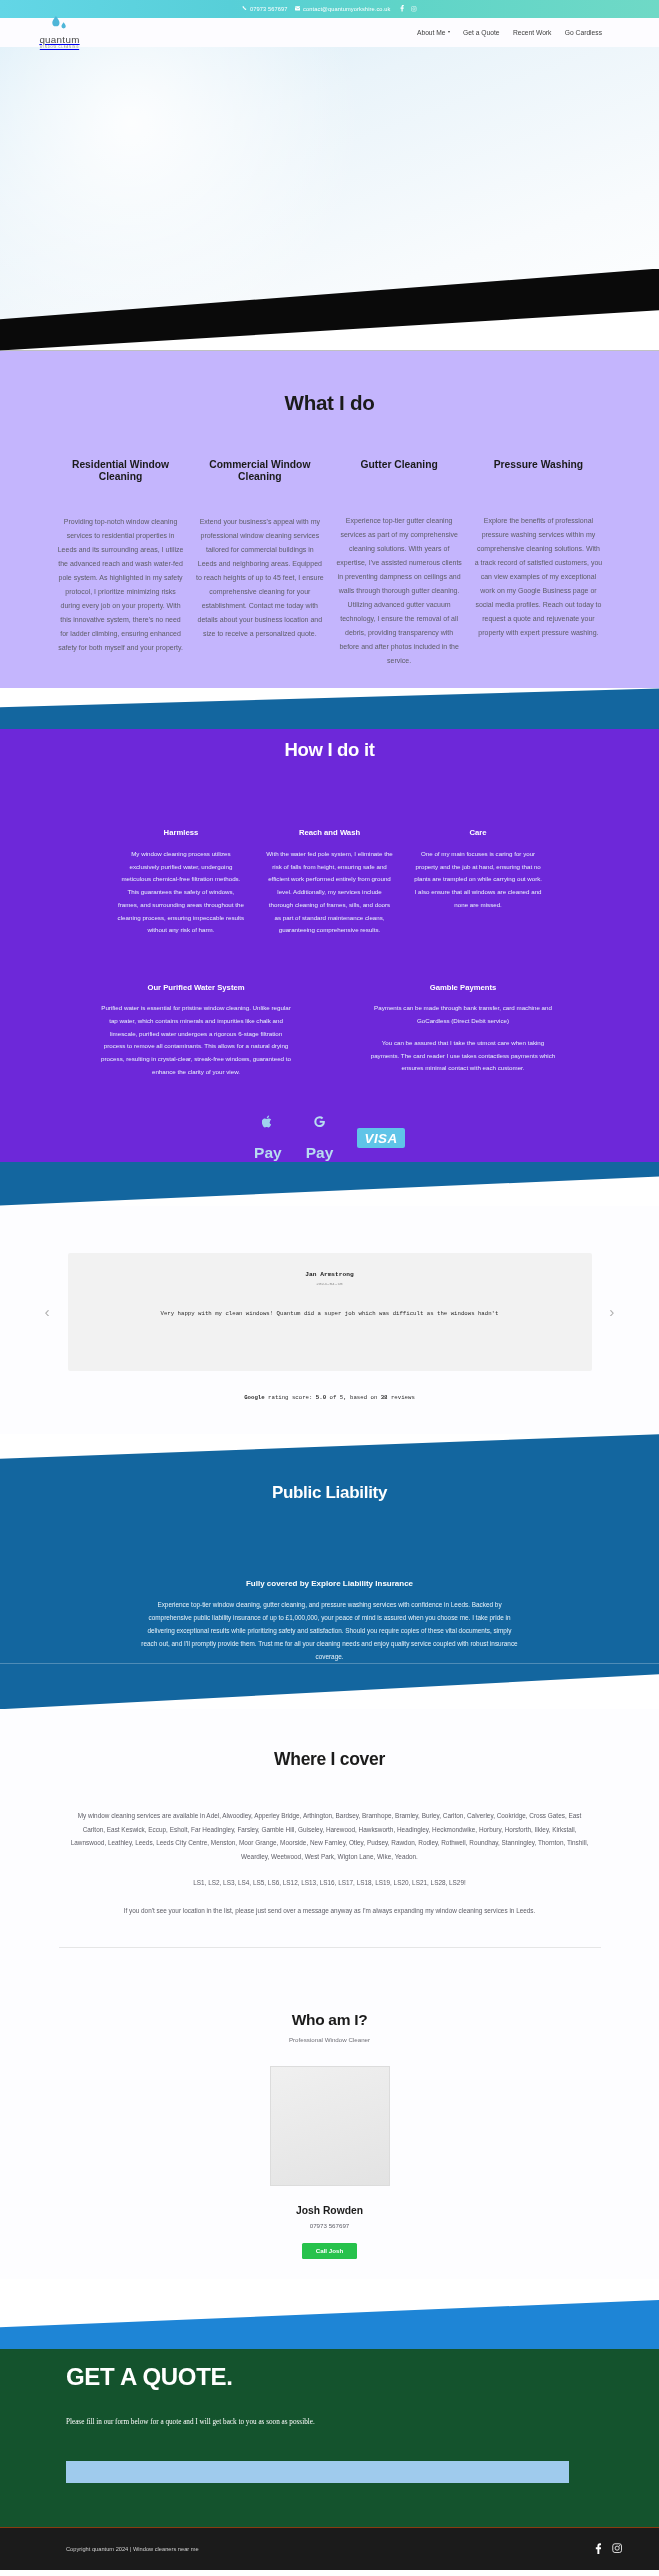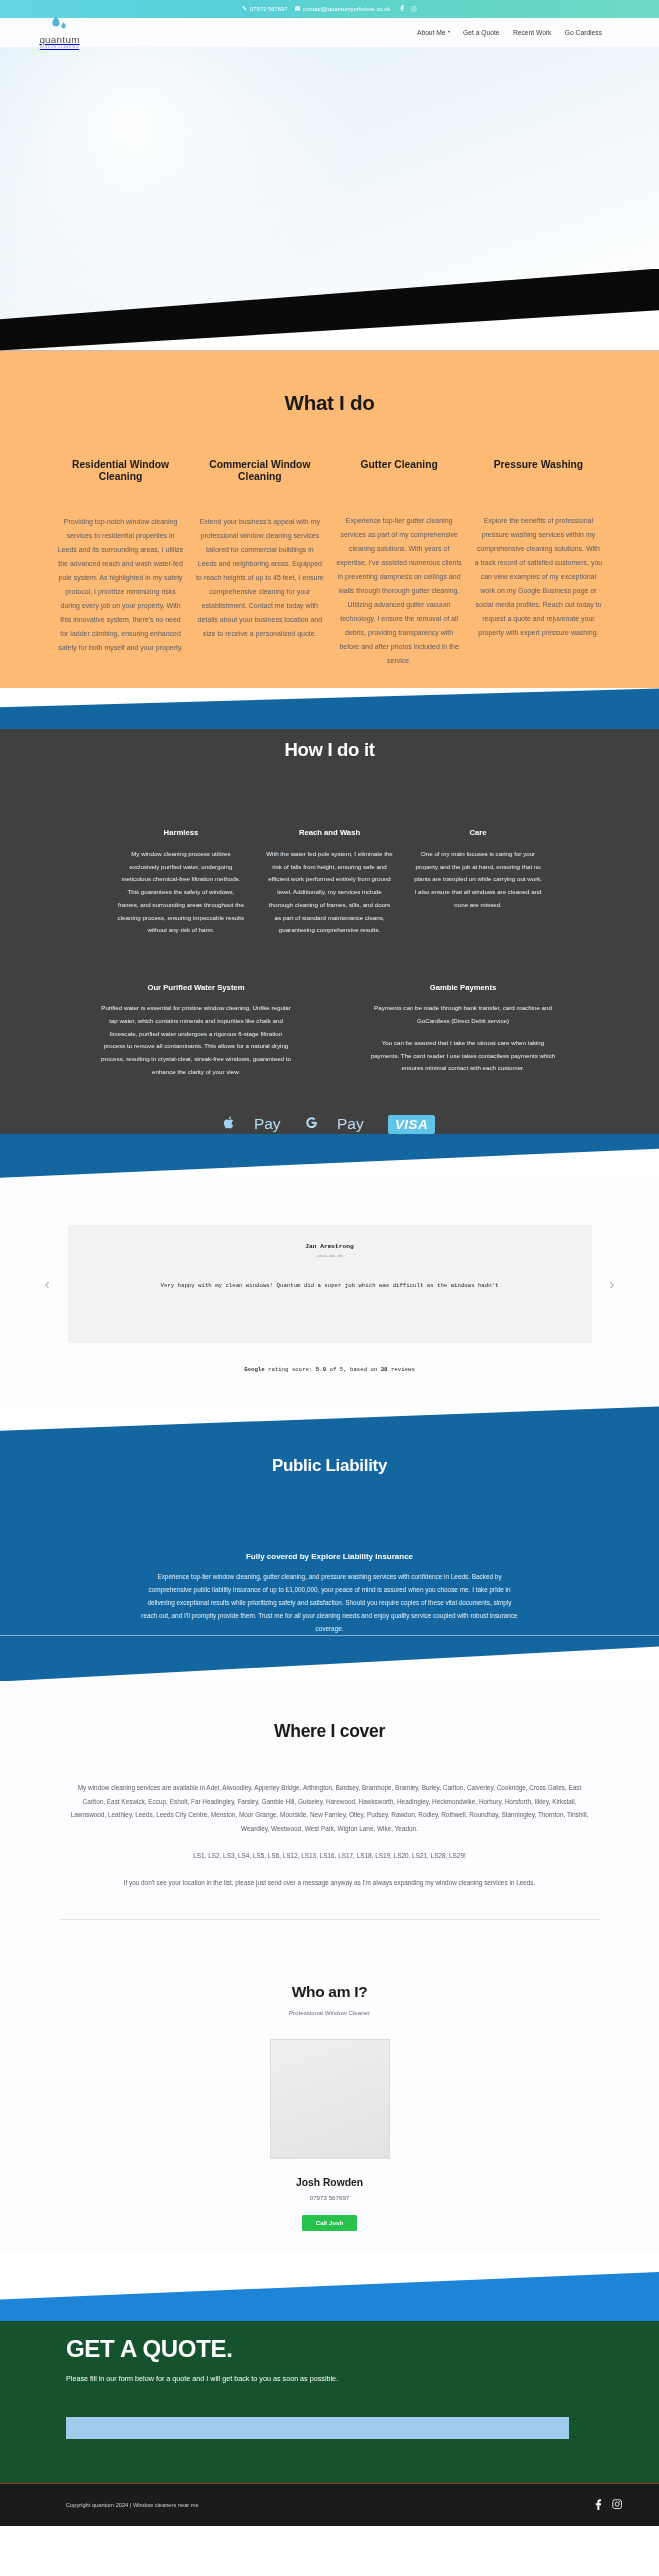--- a/index.html
+++ b/index.html
@@ -79,21 +79,21 @@
     background: #0a0a0a;
     clip-path: polygon(0 62%, 100% 0%, 100% 100%, 0% 100%);
   }
   .hero-white-cut {
     position:absolute; left:0; right:0; bottom:0; height: 49px;
     background:#ffffff;
     clip-path: polygon(0 100%, 100% 18%, 100% 100%, 0 100%);
   }
 
   
-  .sec-white { background: #fdba74; padding: 0 0 20.6px; }
+  .sec-white { background: #c4b5fd; padding: 0 0 20.6px; }
   .heading-xl {
     text-align:center;
     font-size: 20.6px;
     font-weight: 700;
     color: #1b1b1b;
     letter-spacing:-0.3px;
   }
   .whatido { padding-top: 40px; }
   .cols4 {
     display:flex;
@@ -113,21 +113,21 @@
     margin-top: 29px;
     font-size: 7px;
     line-height: 2.0;
     color: #5d5d66;
   }
   .col4.shiftdown h3 { min-height: 13.4px; }
   .col4.shiftdown p { margin-top: 42px; }
 
   
   .blue {
-    background: #404040;
+    background: #6d28d9;
     color:#fff;
     position: relative;
   }
   .wave-top {
     height: 41px;
     background: #13669f;
     clip-path: polygon(0 46%, 100% 0, 100% 100%, 0 100%);
   }
   .wave-bottom {
     height: 44px;
@@ -150,21 +150,21 @@
   }
   .col2 { width: 191px; text-align:center; }
   .col2 h4 { font-size: 7.7px; font-weight:700; margin-bottom: 10.3px; }
   .col2 p { font-size: 6.2px; line-height: 2.05; color:#eaf4fb; }
   .col2 p + p { margin-top: 9.3px; }
 
   .paylogos {
     display:flex; justify-content:center; align-items:center; gap: 24px;
     padding: 36px 0 0;
   }
-  .paylogo { display:flex; align-items:center; gap:19px; color:#b8dcf0; font-size: 15.5px; font-weight:400; }
+  .paylogo { display:flex; align-items:center; gap:11px; color:#b8dcf0; font-size: 15.5px; font-weight:700;flex-direction:column; }
   .visa-box {
     background:#5fc4e8; color:#ffffff; font-weight:700; font-style:italic;
     font-size: 13.4px; padding: 2.1px 7.2px; border-radius:2.1px; letter-spacing:0.5px;
   }
 
   
   .testimonials { background:#fdfdff; padding: 47px 0 33px; }
   .tcard {
     width: 524px;
     margin: 0 auto;
@@ -228,21 +228,21 @@
   .callbtn {
     display:inline-block; margin-top: 13.4px;
     background:#27c24c; color:#ffffff; font-size: 6.2px; font-weight:600;
     padding: 4.6px 13.4px; border-radius: 1.5px; border:none; cursor:pointer;
   }
 
   
   .quote-wave { height: 49px; background:#1e85d6; clip-path: polygon(0 56%, 100% 0, 100% 100%, 0 100%); margin-top: 20.6px;}
   .quote { background:#14532d; color:#fff; padding: 14.4px 0 44px 66px; }
   .quote h2 { font-size: 24px; font-weight:800; letter-spacing:-0.3px; }
-  .quote p { font-size: 7.2px; line-height: 2.2; margin-top: 8px; max-width: 361px; }
+  .quote p { font-size: 7.2px; line-height: 2.2; margin-top: 24px; max-width: 361px; font-family: Liberation Serif, serif; }
   .quote .field {
     width: 503px; height: 21.6px; background:#9fcbed; border:none; margin-top: 30px; display:block;
   }
 
   
   .footer {
     background:#1b1b1b; height: 43px;
     border-top: 1.5px solid #8a3b0f;
     display:flex; align-items:center; padding: 0 37px 0 66px;
   }

